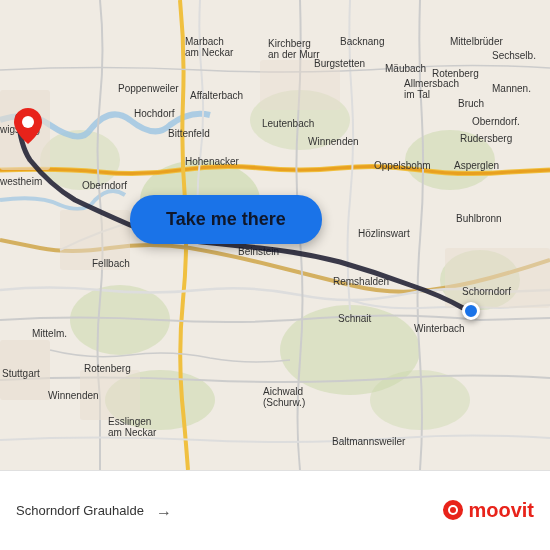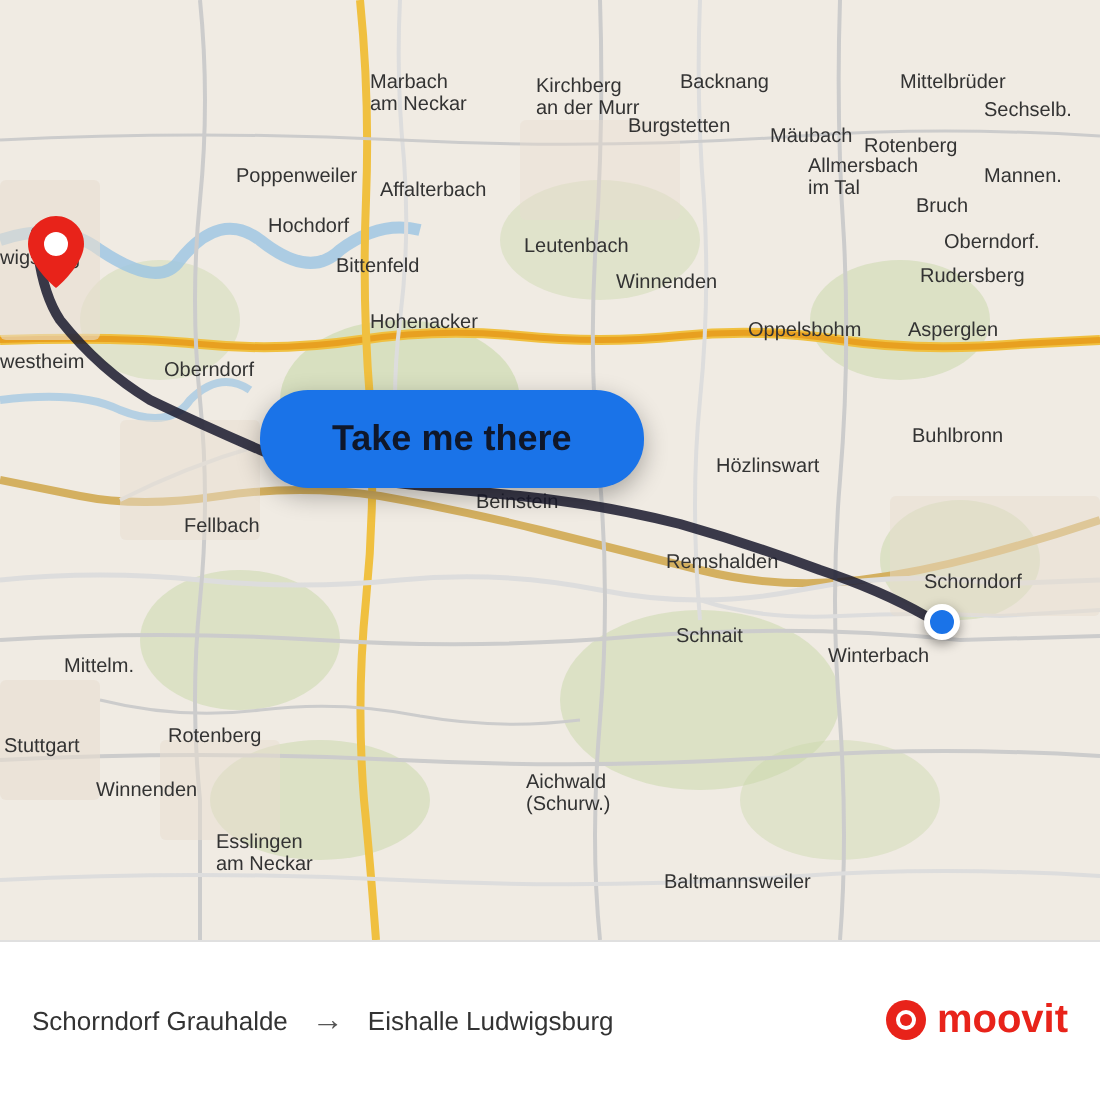--- a/index.html
+++ b/index.html
@@ -263,21 +263,20 @@
   <span class="map-label" style="top:408px;left:332px">Baltmannsweiler</span>
   <span class="map-label" style="top:340px;left:2px">Stuttgart</span>
 
   
 </div>
 
 <div id="bottom-bar">
   <div id="route-info">
     <span id="from-label">Schorndorf Grauhalde</span>
     <span id="arrow-icon">→</span>
-    <span id="to-label">Eishalle Ludwigsburg</span>
   </div>
   <div id="moovit-logo">
     <svg width="22" height="22" viewBox="0 0 22 22" xmlns="http://www.w3.org/2000/svg">
       <circle cx="11" cy="11" r="10" fill="#e8231a"></circle>
       <circle cx="11" cy="11" r="5" fill="white"></circle>
       <circle cx="11" cy="11" r="3" fill="#e8231a"></circle>
     </svg>
     <span id="moovit-text">moovit</span>
   </div>
 </div>

